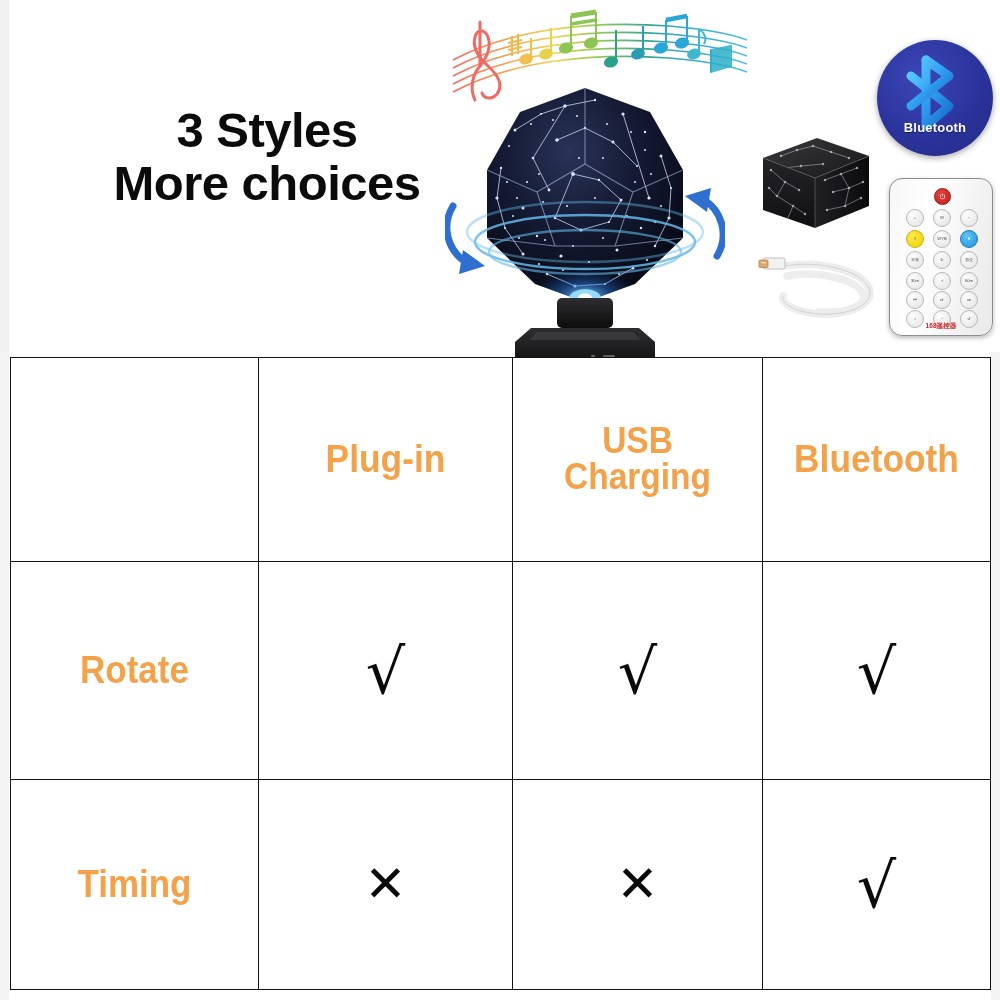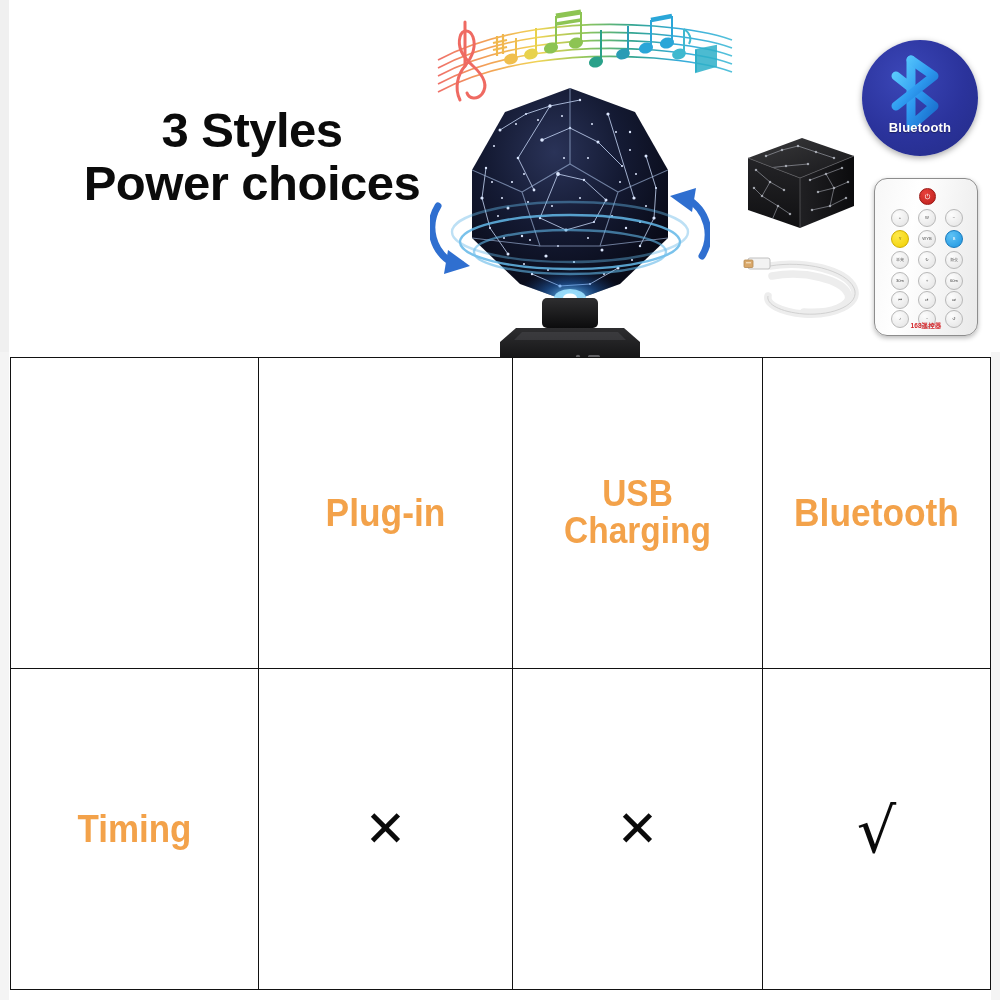--- a/index.html
+++ b/index.html
@@ -8,21 +8,21 @@
     background:#ffffff;
     font-family:"Liberation Sans",sans-serif;
     overflow:hidden;position:relative;
   }
   
   .edge-band{position:absolute;left:0;top:0;width:9px;height:352px;background:#f0f0f0;}
   .edge-band2{position:absolute;left:0;top:352px;width:9px;height:648px;background:#f4f4f4;}
   .edge-right{position:absolute;right:0;top:352px;width:9px;height:648px;background:#f4f4f4;}
 
   
-  .hero{position:absolute;left:0;top:0;width:948px;height:356px;}
+  .hero{position:absolute;left:15px;top:0;width:948px;height:356px;}
 
   .headline{
     position:absolute;left:52px;top:104px;width:400px;
     color:#0b0b0b;font-weight:bold;line-height:1.08;
     font-family:"Liberation Sans",sans-serif;
   }
   .headline .l1{font-size:49px;letter-spacing:-.5px;display:block;text-align:center;}
   .headline .l2{font-size:49px;letter-spacing:-.5px;display:block;text-align:center;}
 
   
@@ -129,21 +129,21 @@
 <body>
 
 <div class="edge-band"></div>
 <div class="edge-band2"></div>
 <div class="edge-right"></div>
 
 <div class="hero">
 
   <div class="headline">
     <span class="l1">3 Styles</span>
-    <span class="l2">Power choices</span>
+    <span class="l2">More choices</span>
   </div>
 
   <svg class="music-notes" viewBox="0 0 310 112">
     <defs>
       <linearGradient id="mg" x1="0" y1="0" x2="1" y2="0">
         <stop offset="0" stop-color="#ef6a62"></stop>
         <stop offset="0.18" stop-color="#f2a04e"></stop>
         <stop offset="0.34" stop-color="#f0d24d"></stop>
         <stop offset="0.50" stop-color="#8dc453"></stop>
         <stop offset="0.66" stop-color="#2aa18a"></stop>
@@ -529,20 +529,34 @@
         <div class="hdr two">USB</div>
         <div class="hdr two">Charging</div>
       </td>
       <td>
         <div class="hdr">Bluetooth</div>
       </td>
     </tr>
 
 
 
+    <tr class="r-rot">
+      <td>
+        <div class="rowlabel">Rotate</div>
+      </td>
+      <td>
+        <span class="mark-check">√</span>
+      </td>
+      <td>
+        <span class="mark-check">√</span>
+      </td>
+      <td>
+        <span class="mark-check">√</span>
+      </td>
+    </tr>
 
     <tr class="r-time">
       <td>
         <div class="rowlabel">Timing</div>
       </td>
       <td>
         <span class="mark-x">✕</span>
       </td>
       <td>
         <span class="mark-x">✕</span>

